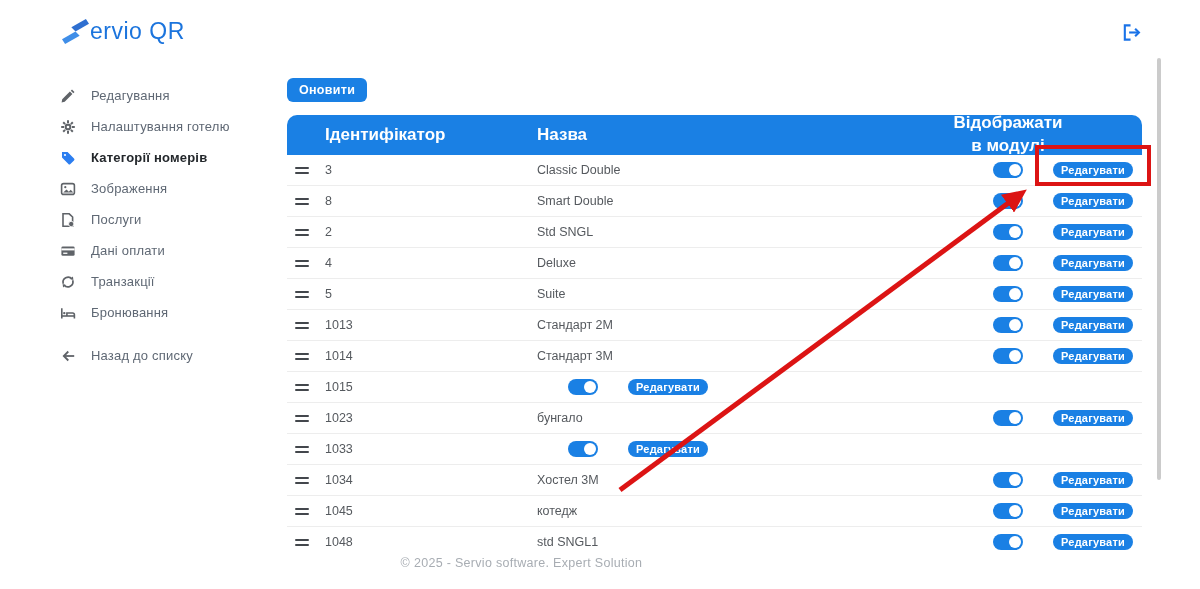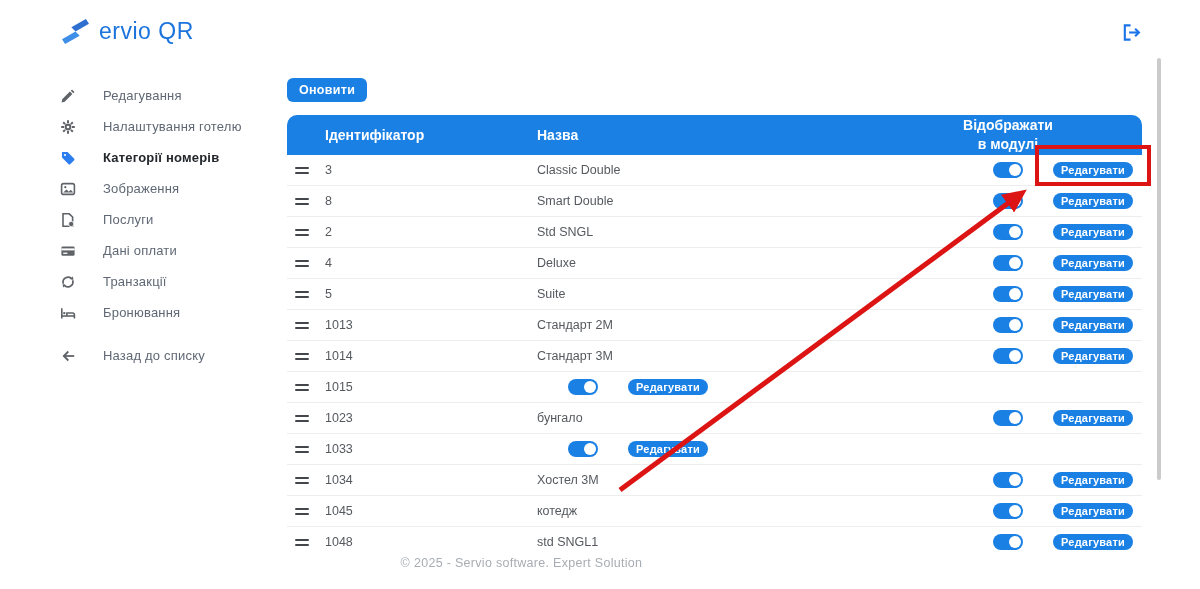--- a/index.html
+++ b/index.html
@@ -1,40 +1,40 @@
 <!DOCTYPE html>
 <html><head>
 <meta charset="utf-8">
 <style>
   * { margin:0; padding:0; box-sizing:border-box; }
   html,body { width:1200px; height:589px; overflow:hidden; background:#fff;
               font-family:"Liberation Sans", sans-serif; }
   .page { position:relative; width:1200px; height:589px; background:#fff; }
 
   
-  .logo { position:absolute; left:62px; top:18px; display:flex; align-items:center; gap:10px; }
+  .logo { position:absolute; left:62px; top:18px; display:flex; align-items:center; gap:1px; }
   .logo-text { color:#1b74dd; font-size:23px; font-weight:500; letter-spacing:.5px; }
   .logout { position:absolute; right:58px; top:22px; cursor:pointer; }
 
   
   .sidebar { position:absolute; left:60px; top:80px; width:210px; }
-  .side-item { display:flex; align-items:center; gap:27px; height:31px; cursor:pointer;
+  .side-item { display:flex; align-items:center; gap:15px; height:31px; cursor:pointer;
                color:#5f6874; font-size:13px; letter-spacing:.2px; }
   .side-item .sicon { width:16px; height:16px; display:flex; align-items:center; justify-content:center; }
   .side-item.active { color:#23272b; font-weight:700; }
   .back-link { margin-top:12px; }
 
   
   .main { position:absolute; left:287px; top:78px; width:855px; }
   .refresh-btn { background:#1a80e4; color:#fff; border:none; border-radius:6px;
                  height:24px; padding:0 12px; font-size:12.5px; font-weight:600;
                  font-family:inherit; letter-spacing:.3px; cursor:pointer; }
   .table { margin-top:13px; }
   .thead { height:40px; background:#1a80e4; border-radius:10px 10px 0 0;
-           display:flex; align-items:center; color:#fff; font-weight:700; font-size:14px; }
+           display:flex; align-items:center; color:#fff; font-weight:700; font-size:17px; }
   .tbody { height:395px; overflow:hidden; }
   .trow { height:31px; display:flex; align-items:center; border-bottom:1px solid #ededed;
           font-size:12.5px; color:#55595e; background:#fff; }
 
   .col-drag  { width:38px; padding-left:8px; display:flex; align-items:center; }
   .col-id    { width:212px; }
   .col-name  { flex:1; }
   .col-toggle{ width:92px; display:flex; justify-content:center; }
   .col-action{ width:78px; display:flex; justify-content:center; }
   .thead .col-toggle { white-space:nowrap; text-align:center; line-height:1.35; flex-direction:column; align-items:center; }

